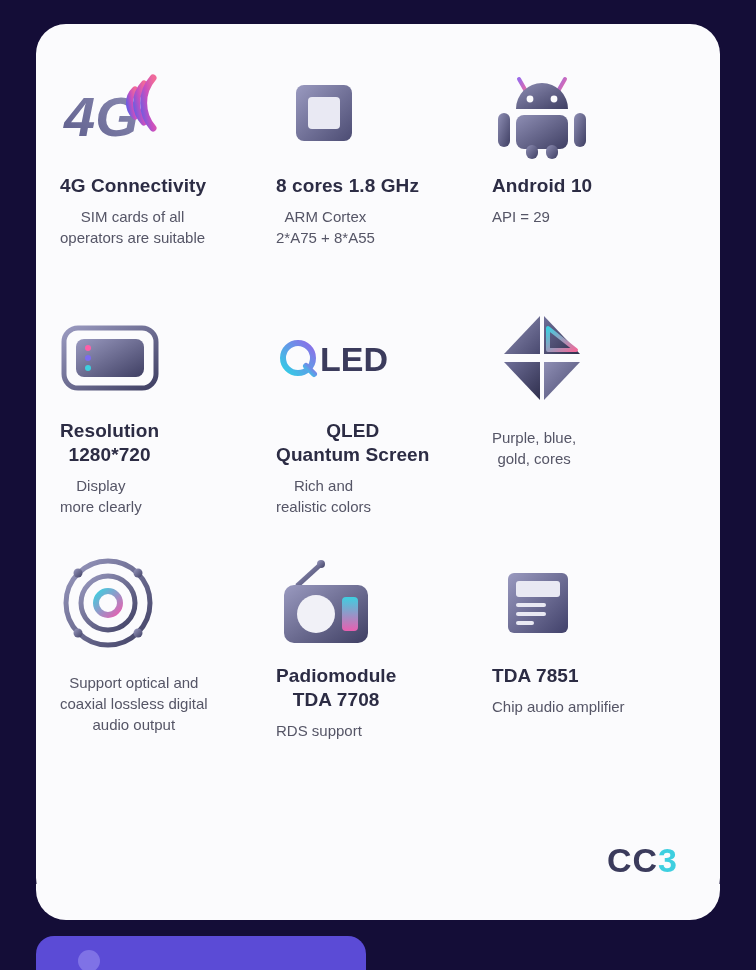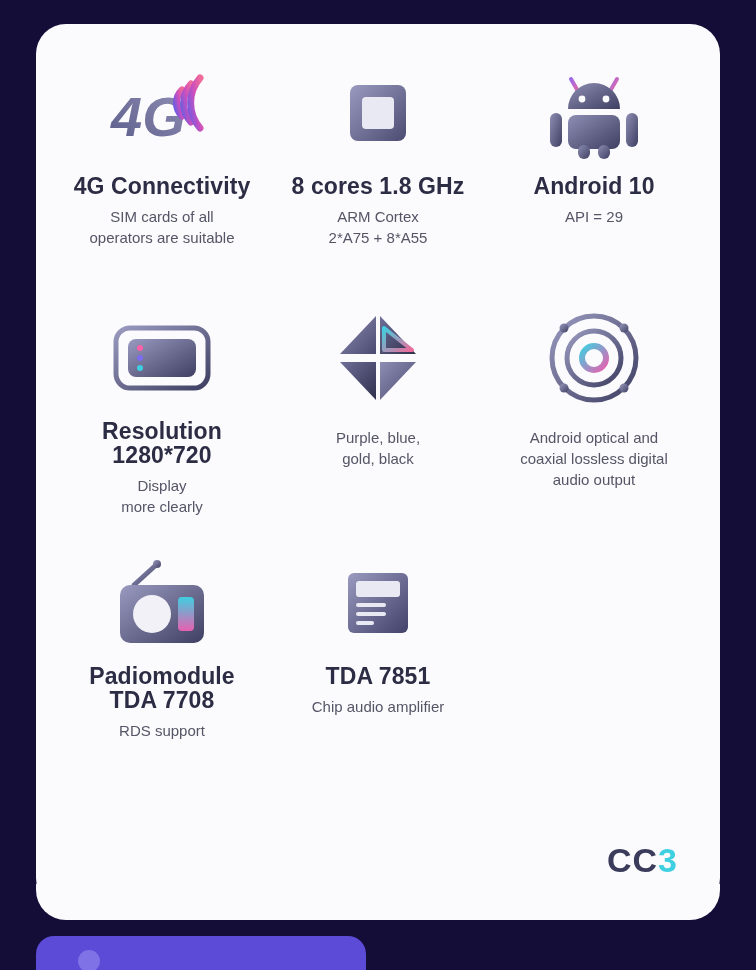--- a/index.html
+++ b/index.html
@@ -22,33 +22,33 @@
     left:0;top:0;right:0;
     padding:34px 18px 0 18px;
     display:grid;
     grid-template-columns:repeat(3,1fr);
     grid-auto-rows:245px;
     box-sizing:border-box;
   }
   .cell{
     display:flex;
     flex-direction:column;
-    align-items:center;
+    align-items:flex-start;
     text-align:center;
     padding:0 6px;
   }
   .icon-wrap{
     height:110px;
     display:flex;
     align-items:center;
     justify-content:center;
     margin-bottom:6px;
   }
   .title{
-    font-size:23px;
+    font-size:19px;
     font-weight:bold;
     color:#2c2c44;
     line-height:24px;
     letter-spacing:.1px;
     white-space:pre-line;
   }
   .desc{
     margin-top:8px;
     font-size:15px;
     color:#555566;
@@ -210,20 +210,39 @@
           <circle cx="28" cy="38" r="3" fill="#7b6cf0"></circle>
           <circle cx="28" cy="48" r="3" fill="#3ecfe0"></circle>
         </svg>
       </div>
       <div class="title">Resolution
 1280*720</div>
       <div class="desc">Display
 more clearly</div>
     </div>
 
+    <div class="cell">
+      <div class="icon-wrap">
+        <svg width="140" height="48" viewBox="0 0 140 48">
+          <defs>
+            <linearGradient id="gq" x1="0" y1="1" x2="1" y2="0">
+              <stop offset="0" stop-color="#2fd0e6"></stop>
+              <stop offset="1" stop-color="#8f6ae8"></stop>
+            </linearGradient>
+          </defs>
+          <circle cx="22" cy="24" r="15" fill="none" stroke="url(#gq)" stroke-width="6"></circle>
+          <line x1="30" y1="32" x2="38" y2="40" stroke="url(#gq)" stroke-width="6" stroke-linecap="round"></line>
+          <text x="44" y="37" font-family="Liberation Sans, sans-serif" font-size="34" font-weight="bold" fill="#3b3b5c">LED</text>
+        </svg>
+      </div>
+      <div class="title">QLED
+Quantum Screen</div>
+      <div class="desc">Rich and
+realistic colors</div>
+    </div>
 
     <div class="cell">
       <div class="icon-wrap">
         <svg width="100" height="96" viewBox="0 0 100 96">
           <defs>
             <linearGradient id="gd1" x1="0" y1="0" x2="1" y2="1">
               <stop offset="0" stop-color="#8e8eb4"></stop>
                 <stop offset="1" stop-color="#4a4a70"></stop>
             </linearGradient>
             <linearGradient id="gd2" x1="0" y1="0" x2="1" y2="1">
@@ -236,21 +255,21 @@
             </linearGradient>
           </defs>
           <path d="M48 6 L48 44 L12 44 Z" fill="url(#gd1)"></path>
           <path d="M52 6 L52 44 L88 44 Z" fill="url(#gd2)"></path>
           <path d="M48 90 L48 52 L12 52 Z" fill="url(#gd2)"></path>
           <path d="M52 90 L52 52 L88 52 Z" fill="url(#gd1)"></path>
           <path d="M56 18 L84 40 L56 40 Z" fill="none" stroke="url(#gd3)" stroke-width="4" stroke-linejoin="round"></path>
         </svg>
       </div>
       <div class="desc">Purple, blue,
-gold, black</div>
+gold, cores</div>
     </div>
 
     <div class="cell">
       <div class="icon-wrap">
         <svg width="96" height="96" viewBox="0 0 96 96">
           <defs>
             <linearGradient id="gsp" x1="0" y1="0" x2="1" y2="1">
               <stop offset="0" stop-color="#9a9ac0"></stop>
                 <stop offset="1" stop-color="#3f3f63"></stop>
             </linearGradient>
@@ -261,21 +280,21 @@
           </defs>
           <circle cx="48" cy="48" r="42" fill="none" stroke="url(#gsp)" stroke-width="5"></circle>
           <circle cx="48" cy="48" r="27" fill="none" stroke="url(#gsp)" stroke-width="5"></circle>
           <circle cx="48" cy="48" r="12" fill="none" stroke="url(#gspc)" stroke-width="6"></circle>
           <circle cx="18" cy="18" r="4.5" fill="url(#gsp)"></circle>
           <circle cx="78" cy="18" r="4.5" fill="url(#gsp)"></circle>
           <circle cx="18" cy="78" r="4.5" fill="url(#gsp)"></circle>
           <circle cx="78" cy="78" r="4.5" fill="url(#gsp)"></circle>
         </svg>
       </div>
-      <div class="desc">Android optical and
+      <div class="desc">Support optical and
 coaxial lossless digital
 audio output</div>
     </div>
 
     <div class="cell">
       <div class="icon-wrap">
         <svg width="100" height="92" viewBox="0 0 100 92">
           <defs>
             <linearGradient id="grd" x1="0" y1="0" x2="1" y2="1">
               <stop offset="0" stop-color="#9a9ac0"></stop>

